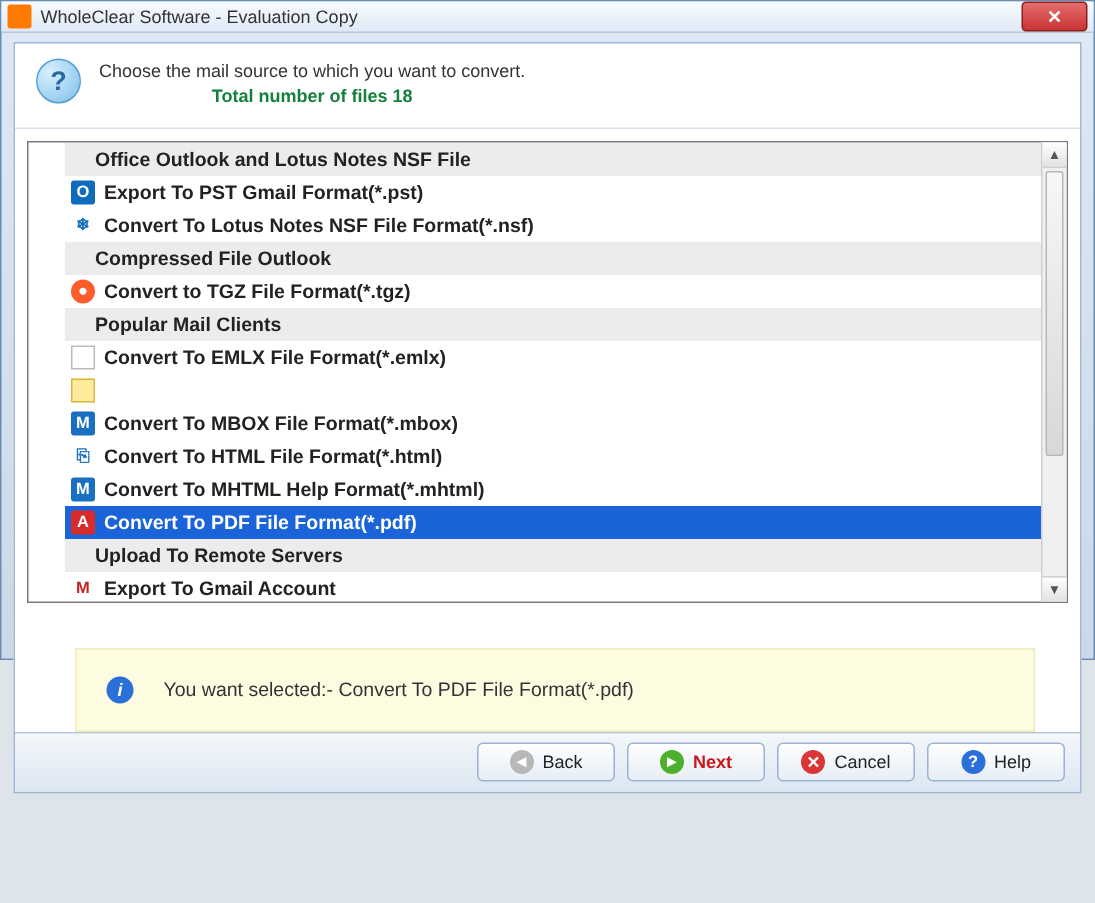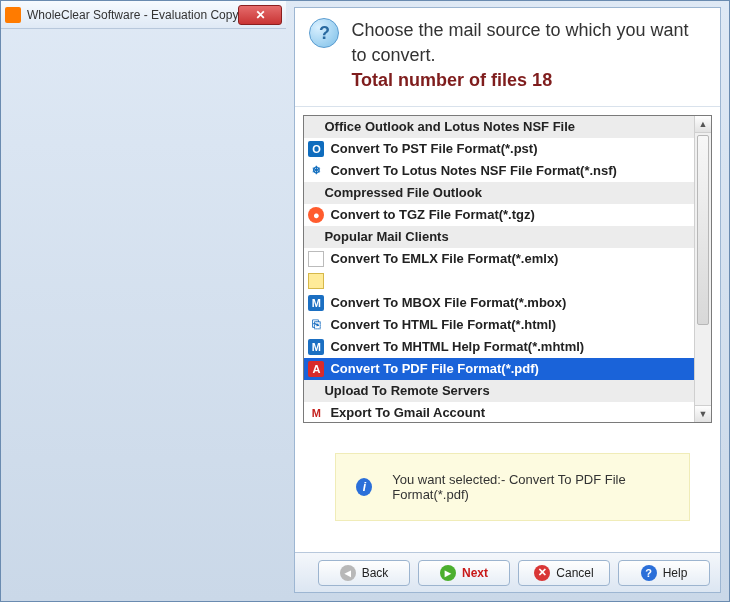--- a/index.html
+++ b/index.html
@@ -5,25 +5,25 @@
   * { box-sizing: border-box; margin: 0; padding: 0; }
   body {
     font-family: "Segoe UI", Tahoma, sans-serif;
     background: #dde4ea;
     width: 730px;
     height: 602px;
     overflow: hidden;
   }
   .window {
     width: 730px;
-    height: 602px;
+    height: 440px;
     background: linear-gradient(#dfe9f5, #cad8e8);
     border: 1px solid #6a8bb0;
     display: flex;
-    flex-direction: row;
+    flex-direction: column;
   }
   .titlebar {
     height: 28px;
     background: linear-gradient(#f7fbff, #dfe9f5);
     display: flex;
     align-items: center;
     padding: 0 4px;
     font-size: 12px;
     color: #333;
     border-bottom: 1px solid #b8c8dc;
@@ -65,33 +65,34 @@
     width: 30px; height: 30px;
     border-radius: 50%;
     background: radial-gradient(circle at 30% 30%, #d9f0ff, #7cbfe8);
     border: 1px solid #5a9cd0;
     display: flex; align-items: center; justify-content: center;
     color: #2a6aa0;
     font-weight: bold;
     font-size: 18px;
     flex-shrink: 0;
   }
-  .header-text { font-size: 18px; color: #333; line-height: 1.4; }
-  .header-text .count { color: #7f1d1d; font-weight: bold; }
+  .header-text { font-size: 12px; color: #333; line-height: 1.4; text-align: center; }
+  .header-text .count { color: #15803d; font-weight: bold; }
   .list-wrap {
     margin: 8px 8px 0 8px;
     border: 1px solid #7a7a7a;
     height: 308px;
     background: #fff;
     display: flex;
   }
   .list {
     flex: 1;
     overflow-y: auto;
     overflow-x: hidden;
+    margin-left: 24px;
   }
   .scrollbar {
     width: 17px;
     background: #f0f0f0;
     border-left: 1px solid #cfcfcf;
     display: flex;
     flex-direction: column;
   }
   .scrollbar .arrow {
     height: 17px;
@@ -218,21 +219,21 @@
         <div>Choose the mail source to which you want to convert.</div>
         <div class="count">Total number of files 18</div>
       </div>
     </div>
 
     <div class="list-wrap">
       <div class="list" id="format-list">
           <div class="row header">Office Outlook and Lotus Notes NSF File</div>
           <div class="row item">
             <span class="ico ico-pst">O</span>
-            <span>Convert To PST File Format(*.pst)</span>
+            <span>Export To PST Gmail Format(*.pst)</span>
           </div>
           <div class="row item">
             <span class="ico ico-nsf">❄</span>
             <span>Convert To Lotus Notes NSF File Format(*.nsf)</span>
           </div>
           <div class="row header">Compressed File Outlook</div>
           <div class="row item">
             <span class="ico ico-tgz">●</span>
             <span>Convert to TGZ File Format(*.tgz)</span>
           </div>

